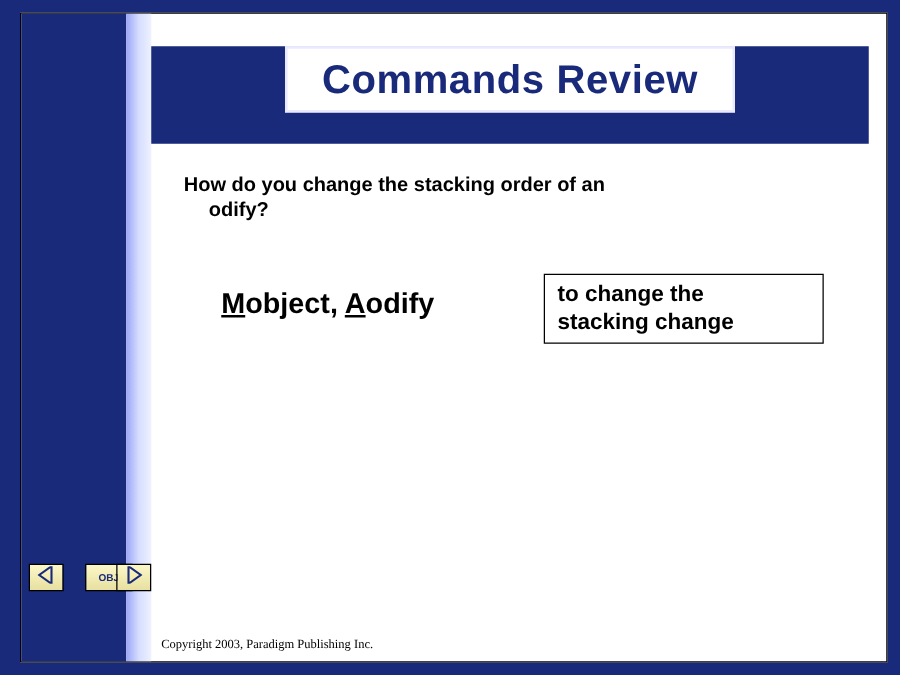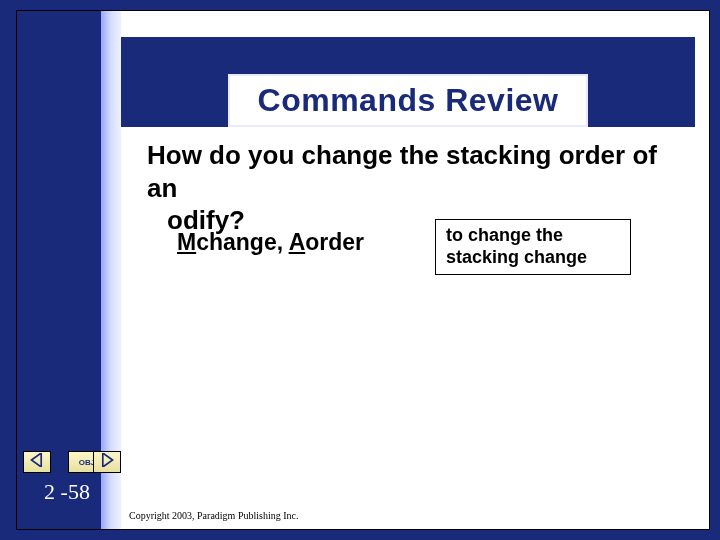--- a/index.html
+++ b/index.html
@@ -34,44 +34,44 @@
     top: 0;
     bottom: 0;
     width: 20px;
     background: linear-gradient(to right, #9aa6f6 0%, #d6ddff 50%, #eef1ff 100%);
   }
   .title-band {
     position: absolute;
     left: 104px;
     right: 14px;
     top: 26px;
-    height: 90px;
+    height: 78px;
     background: #1a2a7a;
     display: flex;
-    align-items: flex-end;
+    align-items: flex-start;
     justify-content: center;
   }
   .title-inner {
     background: #ffffff;
     padding: 6px 28px;
     border: 2px solid #eaeaff;
   }
   .title-inner h1 {
     font-size: 32px;
     font-weight: bold;
     color: #1a2a7a;
     font-family: Arial, sans-serif;
     letter-spacing: 0.5px;
   }
   .question {
     position: absolute;
     left: 130px;
     top: 128px;
     right: 44px;
-    font-size: 26px;
+    font-size: 16px;
     font-weight: bold;
     color: #000;
     line-height: 1.25;
   }
   .question .indent {
     display: block;
     padding-left: 20px;
   }
   .answer {
     position: absolute;
@@ -79,21 +79,21 @@
     top: 218px;
     font-size: 23px;
     font-weight: bold;
     color: #000;
   }
   .answer .u { text-decoration: underline; }
   .explain-box {
     position: absolute;
     left: 418px;
     top: 208px;
-    width: 196px;
+    width: 224px;
     border: 1px solid #000;
     padding: 5px 10px 6px 10px;
     font-size: 18px;
     font-weight: bold;
     color: #000;
     line-height: 1.2;
     font-family: Arial, sans-serif;
     background: #fff;
   }
   .nav-button {
@@ -143,21 +143,21 @@
       <h1>Commands Review</h1>
     </div>
   </div>
 
   <div class="question">
     <span>How do you change the stacking order of an</span>
     <span class="indent">odify?</span>
   </div>
 
   <div class="answer">
-    <span class="u">M</span><span>change, </span><span class="u">A</span><span>order</span>
+    <span class="u">M</span><span>object, </span><span class="u">A</span><span>odify</span>
   </div>
 
   <div class="explain-box">
     <div>to change the</div>
     <div>stacking change</div>
   </div>
 
   <div class="nav-button nav-prev">
     <span>
       <svg viewBox="0 0 10 10">
@@ -169,16 +169,15 @@
     <span>OBJ</span>
   </div>
   <div class="nav-button nav-next">
     <span>
       <svg viewBox="0 0 10 10">
           <path d="M2 0 L9 5 L2 10 Z" fill="none" stroke="#1a2a7a" stroke-width="1.2"></path>
         </svg>
     </span>
   </div>
 
-  <div class="page-num">2 -58</div>
 
   <div class="copyright">Copyright 2003, Paradigm Publishing Inc.</div>
 </div>
 
 </body></html>

